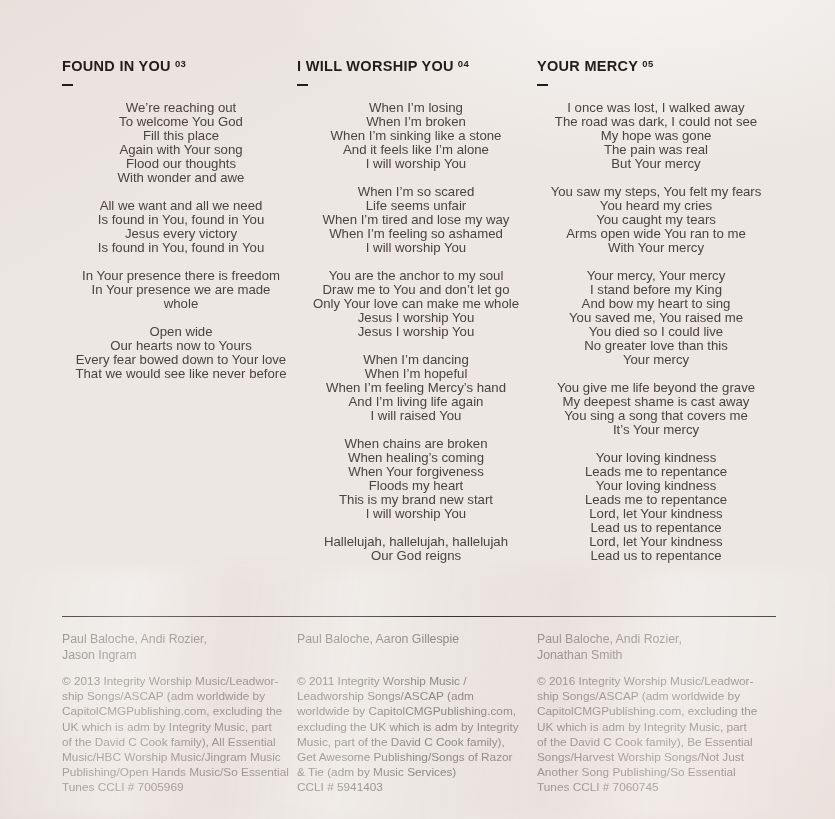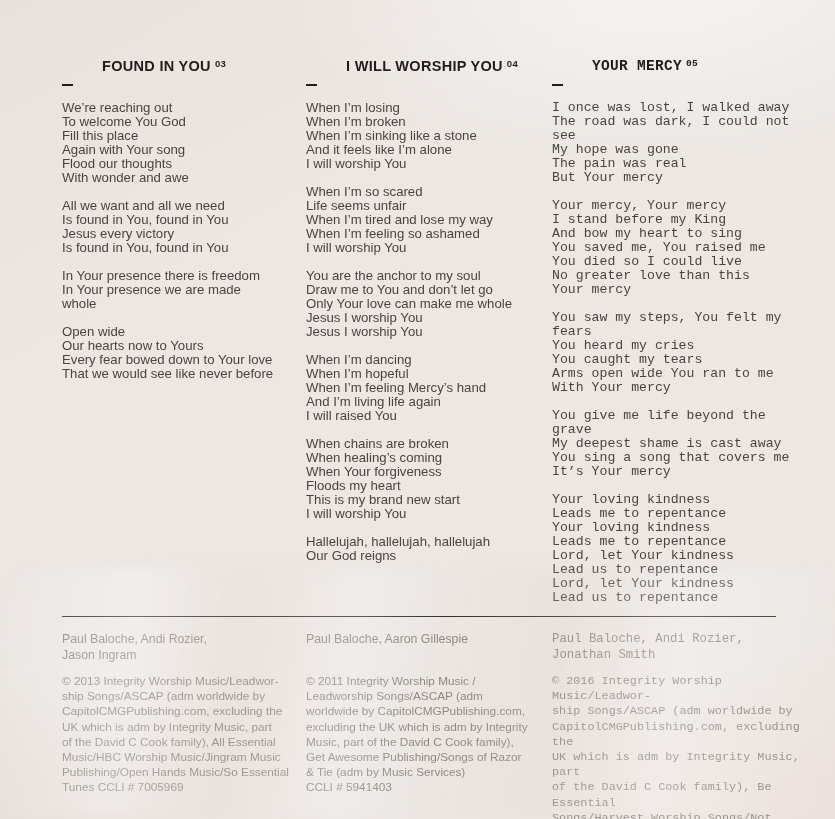--- a/index.html
+++ b/index.html
@@ -31,45 +31,44 @@
       rgba(255,255,255,0) 52%,
       rgba(222,203,198,0.20) 66%,
       rgba(255,255,255,0.28) 79%,
       rgba(234,219,215,0) 100%);
     filter: blur(7px);
     pointer-events: none;
   }
 
   .col { position: absolute; top: 58px; width: 238px; }
   .c1 { left: 62px; }
-  .c2 { left: 306px; }
-  .c3 { left: 552px; font-family: Liberation Mono, monospace; }
+  .c2 { left: 297px; }
+  .c3 { left: 537px; }
 
   .song-header {
     font-size: 14.5px;
     font-weight: bold;
     letter-spacing: 0.3px;
     color: #221d1a;
     white-space: nowrap;
-    margin-left: 40px;
   }
   .track-num {
     font-size: 9.5px;
     font-weight: bold;
     margin-left: 4px;
     position: relative;
     top: -4px;
   }
   .dash {
     width: 11px;
     height: 2px;
     background: #221d1a;
     margin-top: 10px;
   }
-  .stanzas { margin-top: 15px; }
+  .stanzas { margin-top: 15px; text-align: center; }
   .stanza {
     margin: 0 0 14px 0;
     font-size: 13.2px;
     line-height: 14px;
     color: #4a4440;
     white-space: pre-line;
   }
 
   .rule {
     position: absolute;
@@ -164,32 +163,32 @@
 
   <div class="col c3">
     <div class="song-header"><span>YOUR MERCY</span><span class="track-num">05</span></div>
     <div class="dash"></div>
     <div class="stanzas">
       <p class="stanza">I once was lost, I walked away
 The road was dark, I could not see
 My hope was gone
 The pain was real
 But Your mercy</p>
+      <p class="stanza">You saw my steps, You felt my fears
+You heard my cries
+You caught my tears
+Arms open wide You ran to me
+With Your mercy</p>
       <p class="stanza">Your mercy, Your mercy
 I stand before my King
 And bow my heart to sing
 You saved me, You raised me
 You died so I could live
 No greater love than this
 Your mercy</p>
-      <p class="stanza">You saw my steps, You felt my fears
-You heard my cries
-You caught my tears
-Arms open wide You ran to me
-With Your mercy</p>
       <p class="stanza">You give me life beyond the grave
 My deepest shame is cast away
 You sing a song that covers me
 It’s Your mercy</p>
       <p class="stanza">Your loving kindness
 Leads me to repentance
 Your loving kindness
 Leads me to repentance
 Lord, let Your kindness
 Lead us to repentance

